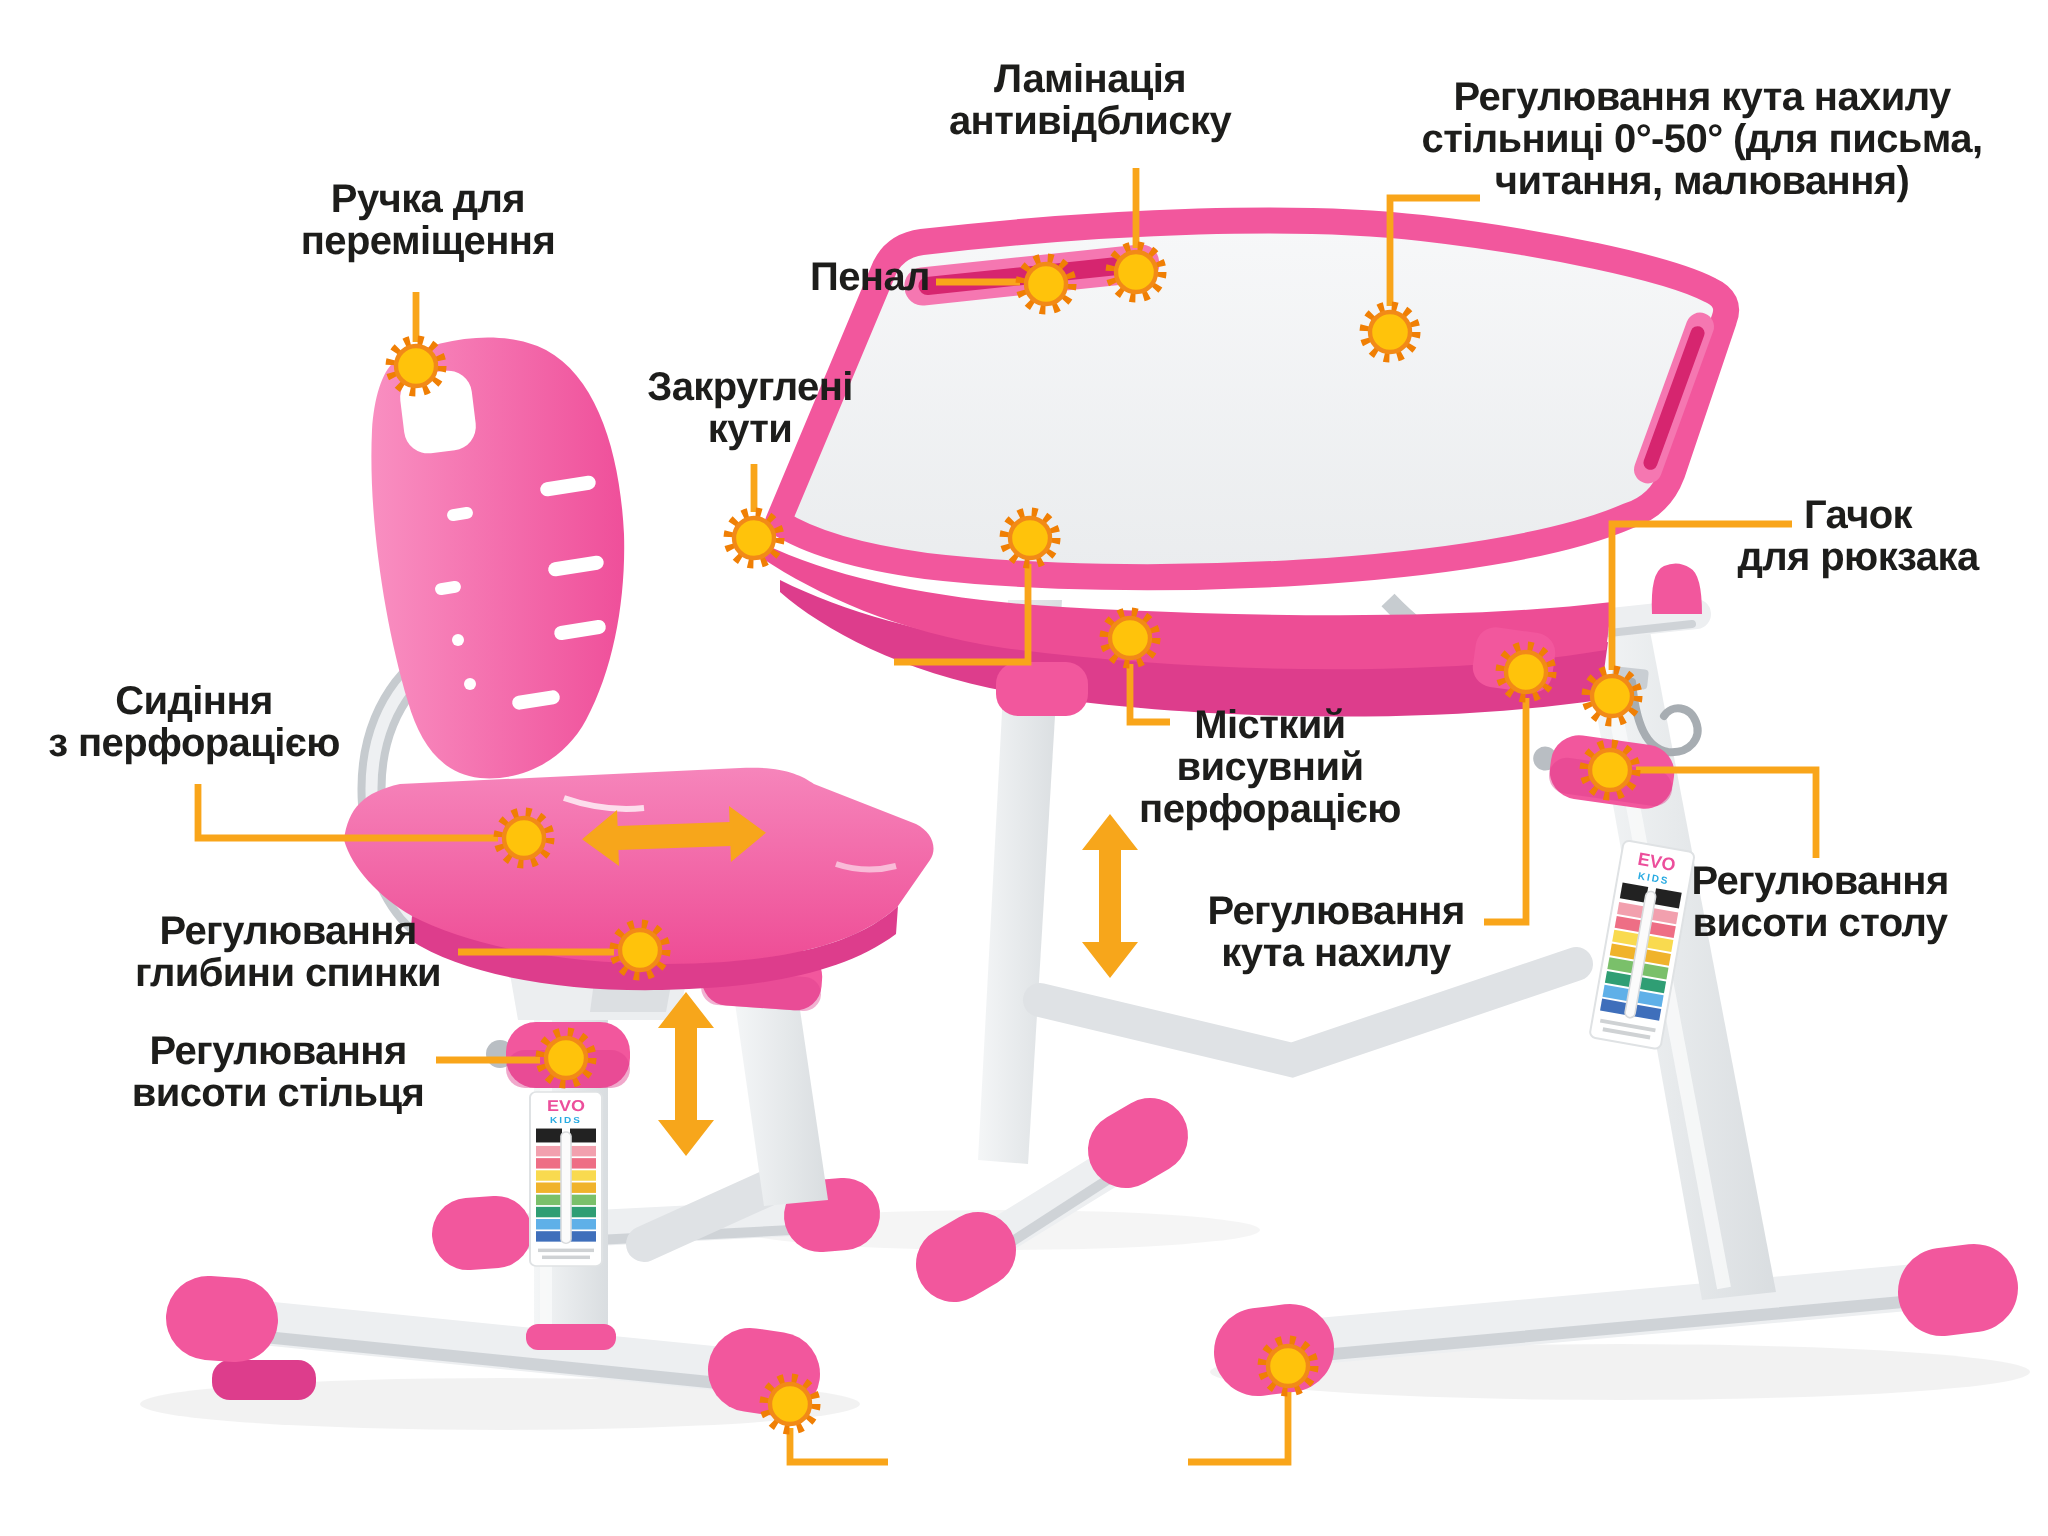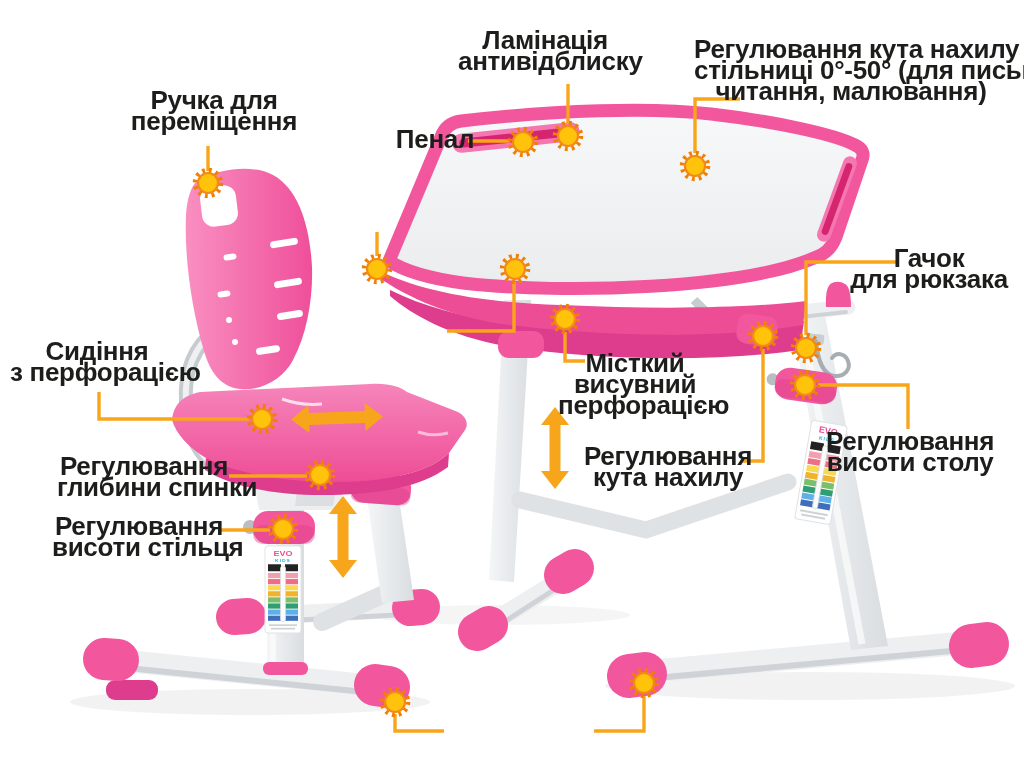--- a/index.html
+++ b/index.html
@@ -4,21 +4,21 @@
 <style>
   html,body{margin:0;padding:0;background:#fff;}
   .stage{
     position:relative;width:1024px;height:768px;overflow:hidden;
     background:var(--page_bg,#ffffff);
     font-family:"Liberation Sans","DejaVu Sans",sans-serif;
   }
   .stage svg{position:absolute;left:0;top:0;}
   .label{
     position:absolute;white-space:pre;text-align:center;
-    font-weight:700;font-size:26px;line-height:21px;
+    font-weight:700;font-size:20px;line-height:21px;
     letter-spacing:-0.3px;color:var(--text,#1d1d1b);
   }
   
   .aline{stroke:var(--line_orange,#F9A51A);stroke-width:3.4;fill:none;}
   .arrow{fill:var(--arrow_orange,#F7A61B);}
   .f-pink{fill:var(--pink,#F2579D);}
   .f-pinkdark{fill:var(--pink_dark,#DD3D8C);}
   .rail{stroke:var(--frame,#EDEFF1);stroke-linecap:round;fill:none;}
   .railshade{stroke:var(--frame_dark,#C7CCD1);stroke-linecap:round;fill:none;opacity:.8;}
   .cap{stroke:var(--pink,#F2579D);stroke-linecap:round;fill:none;}
@@ -262,20 +262,22 @@
 </svg>
 
 <div class="label" style="left:128px;top:90px;width:172px">Ручка для
 переміщення</div>
 <div class="label" style="left:458px;top:30px;width:174px">Ламінація
 антивідблиску</div>
 <div class="label" style="left:383px;top:129px;width:104px">Пенал</div>
 <div class="label" style="left:694px;top:39px;width:314px">Регулювання кута нахилу
 стільниці 0°-50° (для письма,
 читання, малювання)</div>
+<div class="label" style="left:304px;top:184px;width:142px">Закруглені
+кути</div>
 <div class="label" style="left:10px;top:341px;width:174px">Сидіння
 з перфорацією</div>
 <div class="label" style="left:558px;top:353px;width:154px">Місткий
 висувний
 перфорацією</div>
 <div class="label" style="left:581px;top:446px;width:174px">Регулювання
 кута нахилу</div>
 <div class="label" style="left:842px;top:248px;width:174px">Гачок
 для рюкзака</div>
 <div class="label" style="left:823px;top:431px;width:174px">Регулювання

